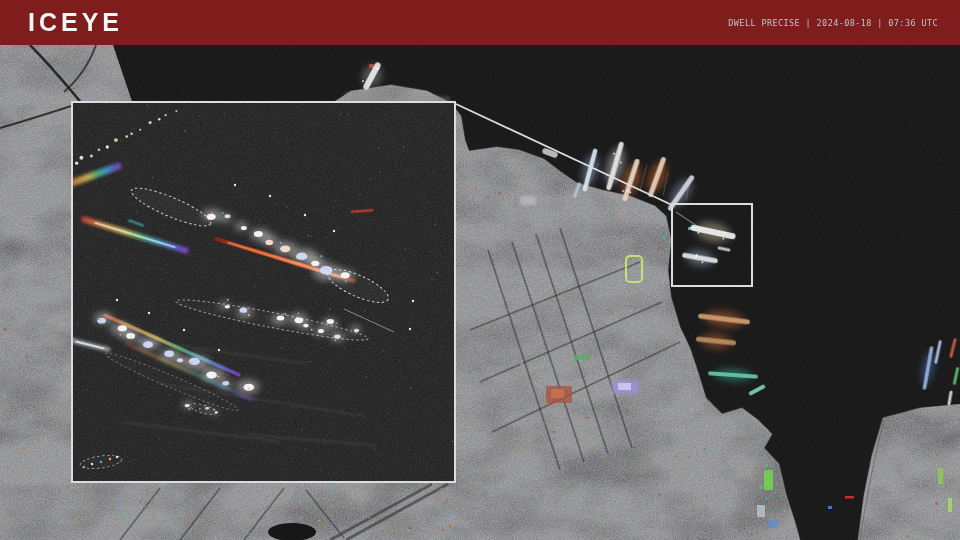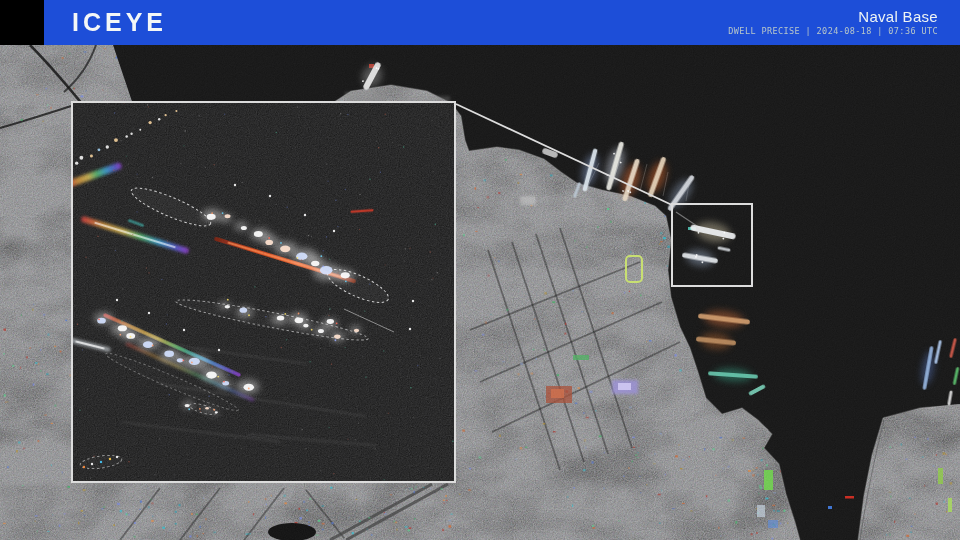--- a/index.html
+++ b/index.html
@@ -12,24 +12,23 @@
   .htxt{text-align:right;line-height:1.15;}
   .title{color:#eef4f4;font-size:15px;font-weight:400;letter-spacing:.3px;}
   .meta{color:#b7c6c9;font-size:8.5px;font-family:"DejaVu Sans Mono",monospace;
     letter-spacing:.4px;margin-top:2px;}
   main{width:960px;height:495px;position:relative;}
   svg{display:block;}
 </style>
 </head>
 <body>
 <div id="app">
-  <header style="background: #1d4ed8; margin-left: 44px;">
+  <header style="background: #7f1d1d;">
     <div class="logo">ICEYE</div>
     <div class="htxt">
-      <div class="title">Naval Base</div>
       <div class="meta">DWELL PRECISE | 2024-08-18 | 07:36 UTC</div>
     </div>
   </header>
   <main>
     <svg id="sar" width="960" height="495" viewBox="0 45 960 495">
       <defs>
         <filter id="f1" x="-60%" y="-60%" width="220%" height="220%">
             <feGaussianBlur stdDeviation="0.6"></feGaussianBlur>
           </filter>
         <filter id="f2" x="-80%" y="-80%" width="260%" height="260%">

